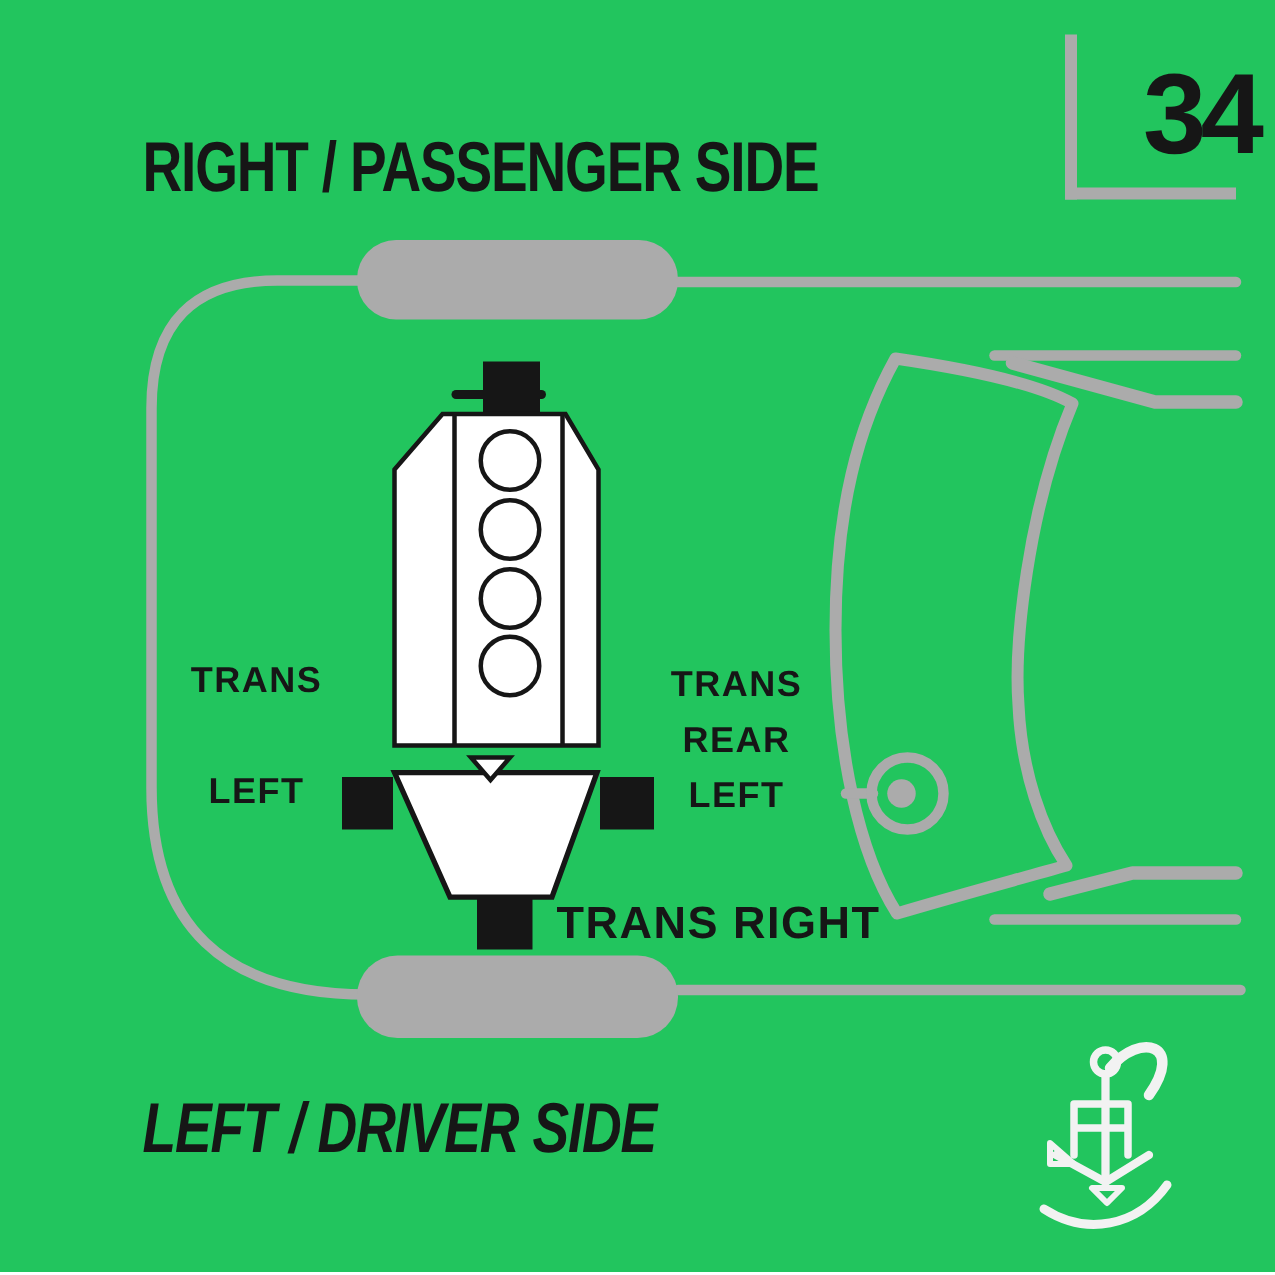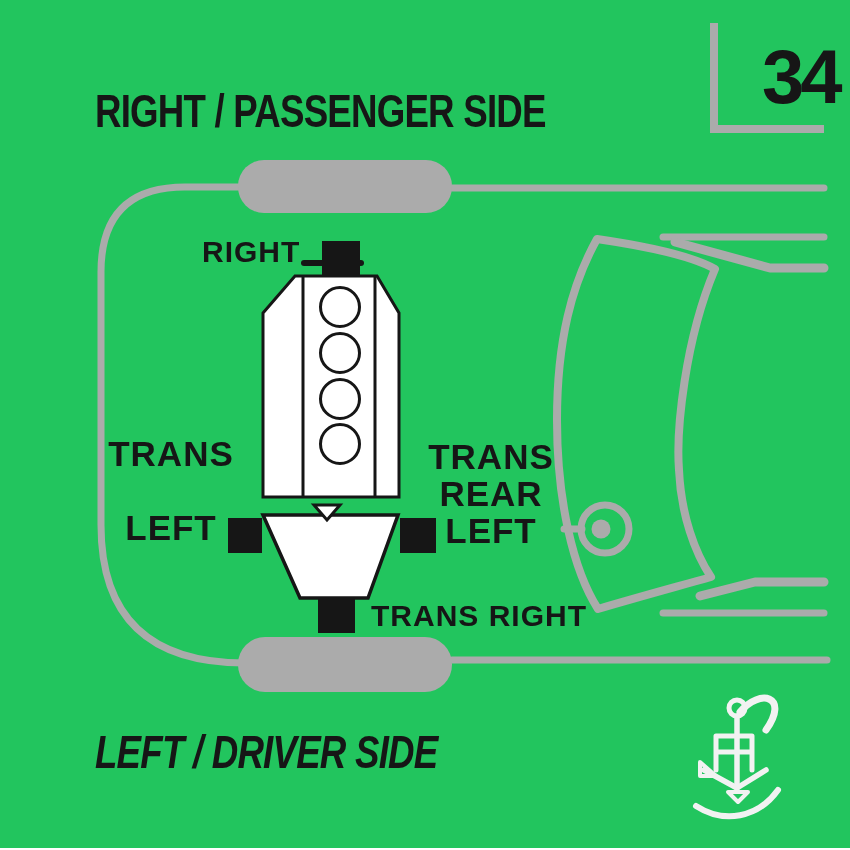--- a/index.html
+++ b/index.html
@@ -19,21 +19,21 @@
   }
   .side-title{
     font-size:47px;letter-spacing:-1px;
     transform:scaleX(0.78);transform-origin:left top;
   }
   .title-top{left:77px;top:71px;}
   .title-bottom{left:77px;top:712px;font-style:italic;}
   .page-number{
     left:725px;top:39px;font-size:76px;letter-spacing:-4px;font-weight:700;margin-left:37px;
   }
-  .mount-label{font-size:35px;letter-spacing:1px;}
+  .mount-label{font-size:24px;letter-spacing:1px;}
   .lbl-right{left:202px;top:237px;font-size:30px;}
   .lbl-trans-front-left{left:108px;top:435px;width:126px;text-align:center;line-height:37px;}
   .lbl-trans-rear-left{left:428px;top:438px;width:126px;text-align:center;line-height:37px;}
   .lbl-trans-left{left:371px;top:601px;font-size:30px;}
   .gray{stroke:var(--diagram-gray);fill:none;}
   .grayfill{fill:var(--diagram-gray);stroke:none;}
   .blk{stroke:var(--diagram-black);fill:#ffffff;}
   .blkfill{fill:var(--diagram-black);stroke:none;}
   .wm{stroke:var(--watermark-gray);fill:none;}
 </style>
@@ -111,21 +111,20 @@
   <div class="label title-top">
     <span class="side-title" style="display:inline-block">RIGHT / PASSENGER SIDE</span>
   </div>
 
   <div class="label title-bottom">
     <span class="side-title" style="display:inline-block">LEFT / DRIVER SIDE</span>
   </div>
 
   <div class="label page-number">34</div>
 
-  <div class="label mount-label lbl-right">RIGHT</div>
 
   <div class="label mount-label lbl-trans-front-left"><span>TRANS</span><br><br><span>LEFT</span></div>
 
   <div class="label mount-label lbl-trans-rear-left"><span>TRANS</span><br><span>REAR</span><br><span>LEFT</span></div>
 
   <div class="label mount-label lbl-trans-left">TRANS RIGHT</div>
 
 </div>
 
 </body></html>

